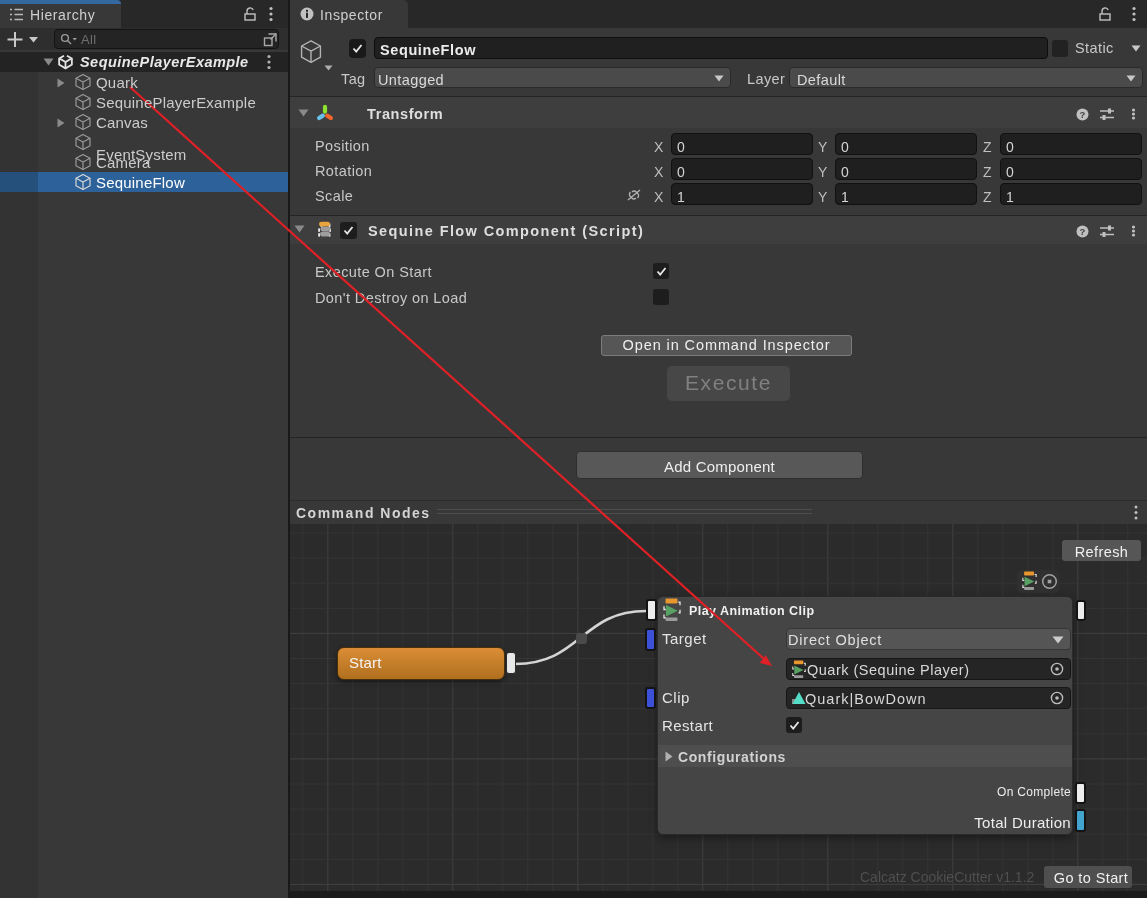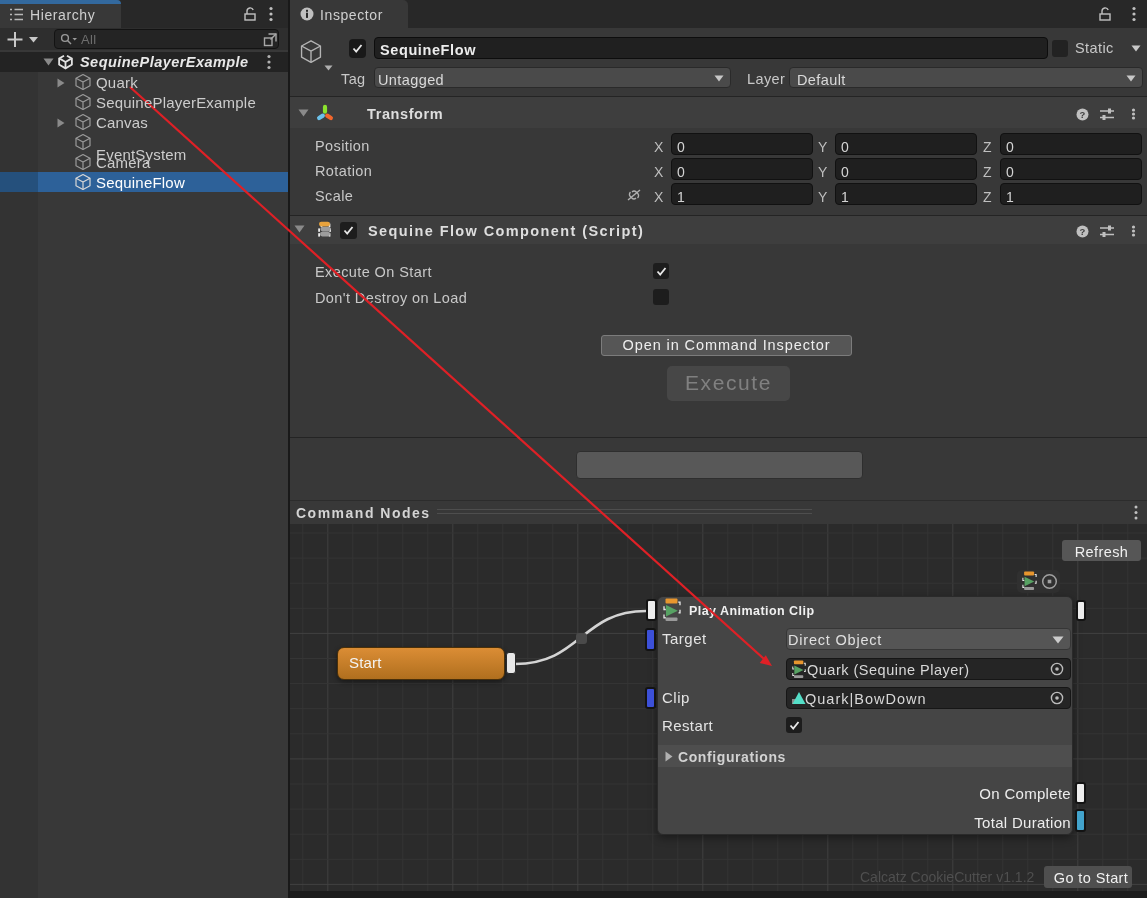--- a/index.html
+++ b/index.html
@@ -319,20 +319,21 @@
   <div class="abs" style="left:363px;top:289px;width:16px;height:16px;background:#1d1d1d;border-radius:3px;"></div>
 
   <div class="abs" style="left:311px;top:335px;width:251px;height:21px;background:#565656;border:1px solid #7c7c7c;border-radius:3px;"></div>
   <div class="abs txt" style="left:311px;top:338px;width:251px;text-align:center;letter-spacing:0.9px;color:#eeeeee;">Open in Command Inspector</div>
   <div class="abs" style="left:377px;top:366px;width:123px;height:35px;background:#474747;border-radius:5px;"></div>
   <div class="abs txt" style="left:377px;top:372px;width:123px;text-align:center;font-size:21px;letter-spacing:1.6px;color:#808080;">Execute</div>
 
   <div class="abs" style="left:0;top:437px;width:857px;height:1px;background:#242424;"></div>
 
   <div class="abs" style="left:286px;top:451px;width:287px;height:28px;background:#585858;border:1px solid #2e2e2e;border-radius:4px;"></div>
+  <div class="abs txt" style="left:286px;top:459px;width:287px;text-align:center;color:#eeeeee;font-size:15px;letter-spacing:0.2px;">Add Component</div>
 
   <div class="abs" style="left:0;top:500px;width:857px;height:24px;background:#383838;border-top:1px solid #2c2c2c;"></div>
   <div class="abs txt bold" style="left:6px;top:506px;font-size:14px;letter-spacing:1.5px;color:#d4d4d4;">Command Nodes</div>
   <div class="abs" style="left:147px;top:509px;width:375px;height:1px;background:#4e4e4e;"></div>
   <div class="abs" style="left:147px;top:513px;width:375px;height:1px;background:#4e4e4e;"></div>
   <svg class="abs" style="left:842px;top:505px;" width="8" height="15" viewBox="0 0 8 15">
     <circle cx="4" cy="2" r="1.5" fill="#c0c0c0"></circle>
         <circle cx="4" cy="7.5" r="1.5" fill="#c0c0c0"></circle>
         <circle cx="4" cy="13" r="1.5" fill="#c0c0c0"></circle>
   </svg>
@@ -477,21 +478,21 @@
   <svg class="abs" style="left:499px;top:196px;" width="11" height="11" viewBox="0 0 11 11">
         <path d="M1.5 5.5 L4.2 8.5 L9.5 2" fill="none" stroke="#e8e8e8" stroke-width="1.8"></path>
       </svg>
 
   <div class="abs" style="left:368px;top:221px;width:414px;height:22px;background:#4e4e4e;"></div>
   <svg class="abs" style="left:375px;top:227px;" width="8" height="11" viewBox="0 0 8 11">
         <path d="M0.5 0.5 L7.5 5.5 L0.5 10.5 Z" fill="#b0b0b0"></path>
       </svg>
   <div class="abs txt bold" style="left:388px;top:226px;font-size:14px;letter-spacing:0.6px;color:#d2d2d2;">Configurations</div>
 
-  <div class="abs txt" style="right:76px;top:262px;font-size:15px;letter-spacing:0.3px;color:#ededed;">On Complete</div>
+  <div class="abs txt" style="right:76px;top:262px;font-size:12px;letter-spacing:0.3px;color:#ededed;">On Complete</div>
   <div class="abs txt" style="right:76px;top:291px;font-size:15px;letter-spacing:0.3px;color:#ededed;">Total Duration</div>
 
   <div class="abs" style="left:356px;top:75px;width:11px;height:22px;background:#ededed;border:2px solid #131313;border-radius:3px;"></div>
   <div class="abs" style="left:355px;top:104px;width:11px;height:23px;background:#3c50d8;border:2px solid #131313;border-radius:3px;"></div>
   <div class="abs" style="left:355px;top:163px;width:11px;height:22px;background:#3c50d8;border:2px solid #131313;border-radius:3px;"></div>
   <div class="abs" style="left:786px;top:76px;width:10px;height:21px;background:#ededed;border:2px solid #131313;border-radius:3px;"></div>
   <div class="abs" style="left:785px;top:258px;width:11px;height:22px;background:#ededed;border:2px solid #131313;border-radius:3px;"></div>
   <div class="abs" style="left:785px;top:285px;width:11px;height:23px;background:#42a3cc;border:2px solid #131313;border-radius:3px;"></div>
 
   <div class="abs txt" style="left:570px;top:346px;font-size:14px;letter-spacing:0;color:#4f4f4f;">Calcatz CookieCutter v1.1.2</div>

